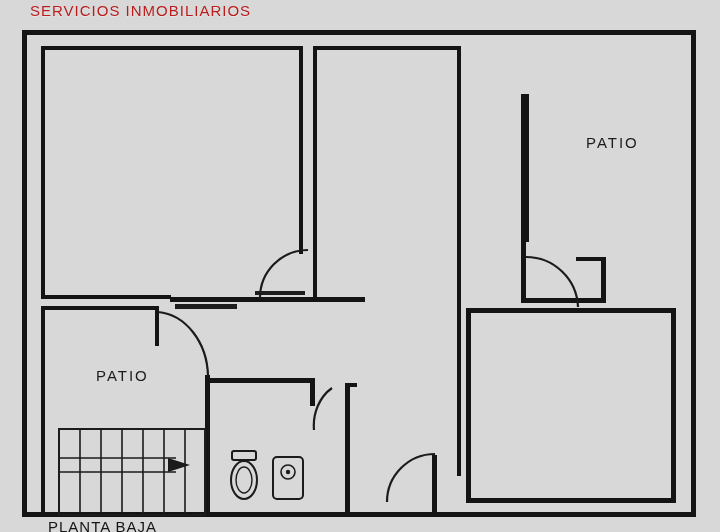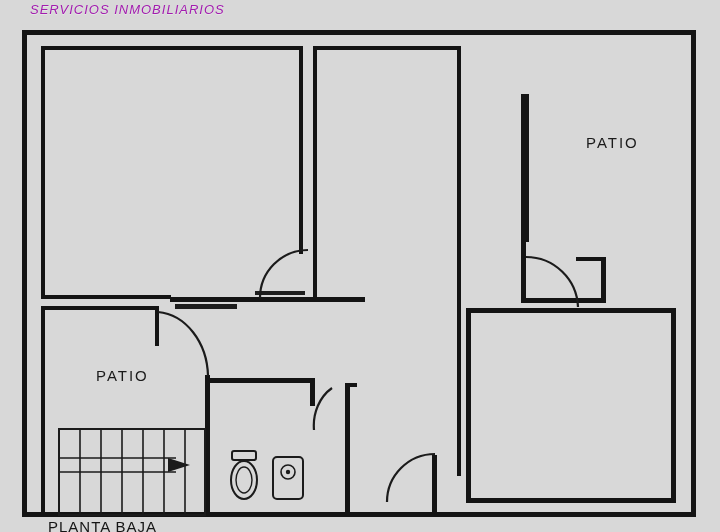--- a/index.html
+++ b/index.html
@@ -12,27 +12,26 @@
     width: 720px;
     height: 532px;
     background: #d8d8d8;
     overflow: hidden;
     font-family: "Liberation Sans", sans-serif;
   }
   .watermark {
     position: absolute;
     left: 30px;
     top: 2px;
-    font-size: 13px;
+    font-size: 15px;
     letter-spacing: 1px;
-    color: #a21caf;
+    color: #b91c1c;
     text-shadow: 0 1px 0 #e6e6e6;
     user-select: none;
     white-space: nowrap;
-    font-style: italic;
   }
   .wall {
     position: absolute;
     background: #141414;
   }
   .wall-thin {
     position: absolute;
     background: #1d1d1d;
   }
   .label {

